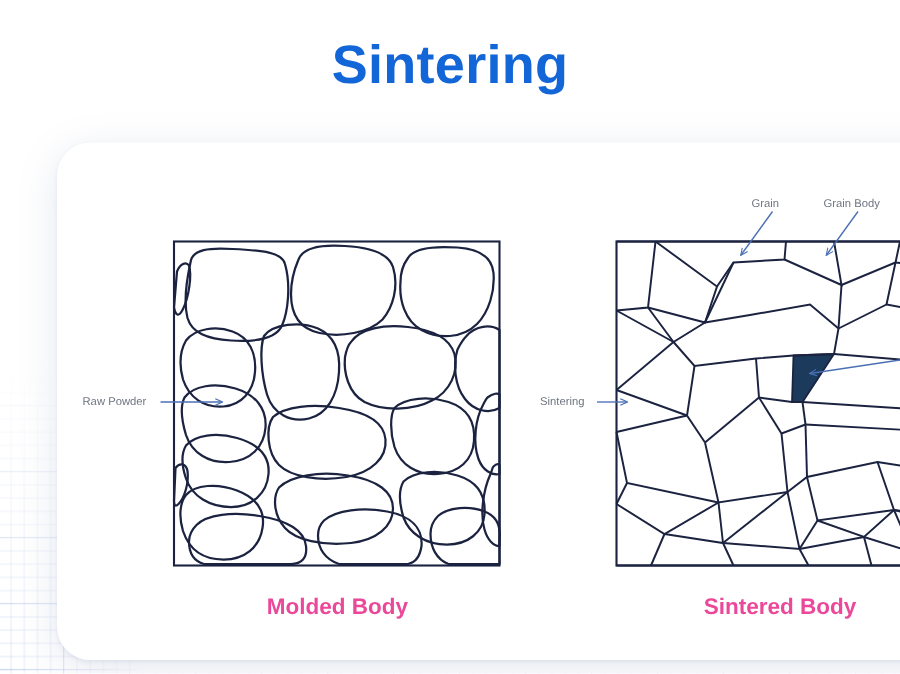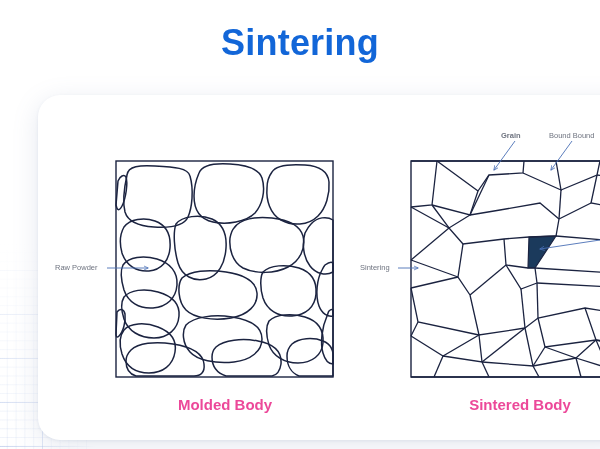--- a/index.html
+++ b/index.html
@@ -44,21 +44,21 @@
     text-align:center;white-space:nowrap;
   }
   #cap-left{left:116px;top:396px;width:218px;}
   #cap-right{left:411px;top:396px;width:218px;}
   .ann{
     position:absolute;font-size:7.5px;color:#6f7480;white-space:nowrap;
     font-family:"Liberation Sans","DejaVu Sans",sans-serif;
   }
   #ann-raw{left:55px;top:263px;}
   #ann-sint{left:360px;top:263px;}
-  #ann-grain{left:501px;top:131px;font-weight:bold;}
+  #ann-grain{left:501px;top:131px;}
   #ann-gb{left:549px;top:131px;}
 </style>
 </head>
 <body>
 
 <div id="grid-bg"></div>
 <div id="grid-fade"></div>
 
 <div id="card"></div>
 
@@ -175,16 +175,16 @@
     <line x1="515" y1="141" x2="494" y2="170" stroke="#4a6fb5" stroke-width="0.9" marker-end="url(#ar)"></line>
     <line x1="572" y1="141" x2="551" y2="170" stroke="#4a6fb5" stroke-width="0.9" marker-end="url(#ar)"></line>
     <line x1="600" y1="240" x2="540" y2="249" stroke="#4a6fb5" stroke-width="0.9" marker-end="url(#ar)"></line>
   </g>
 </svg>
 </div>
 
 <div class="ann" id="ann-raw">Raw Powder</div>
 <div class="ann" id="ann-sint">Sintering</div>
 <div class="ann" id="ann-grain">Grain</div>
-<div class="ann" id="ann-gb">Bound Bound</div>
+<div class="ann" id="ann-gb">Grain Body</div>
 
 <div class="cap" id="cap-left">Molded Body</div>
 <div class="cap" id="cap-right">Sintered Body</div>
 
 </body></html>

